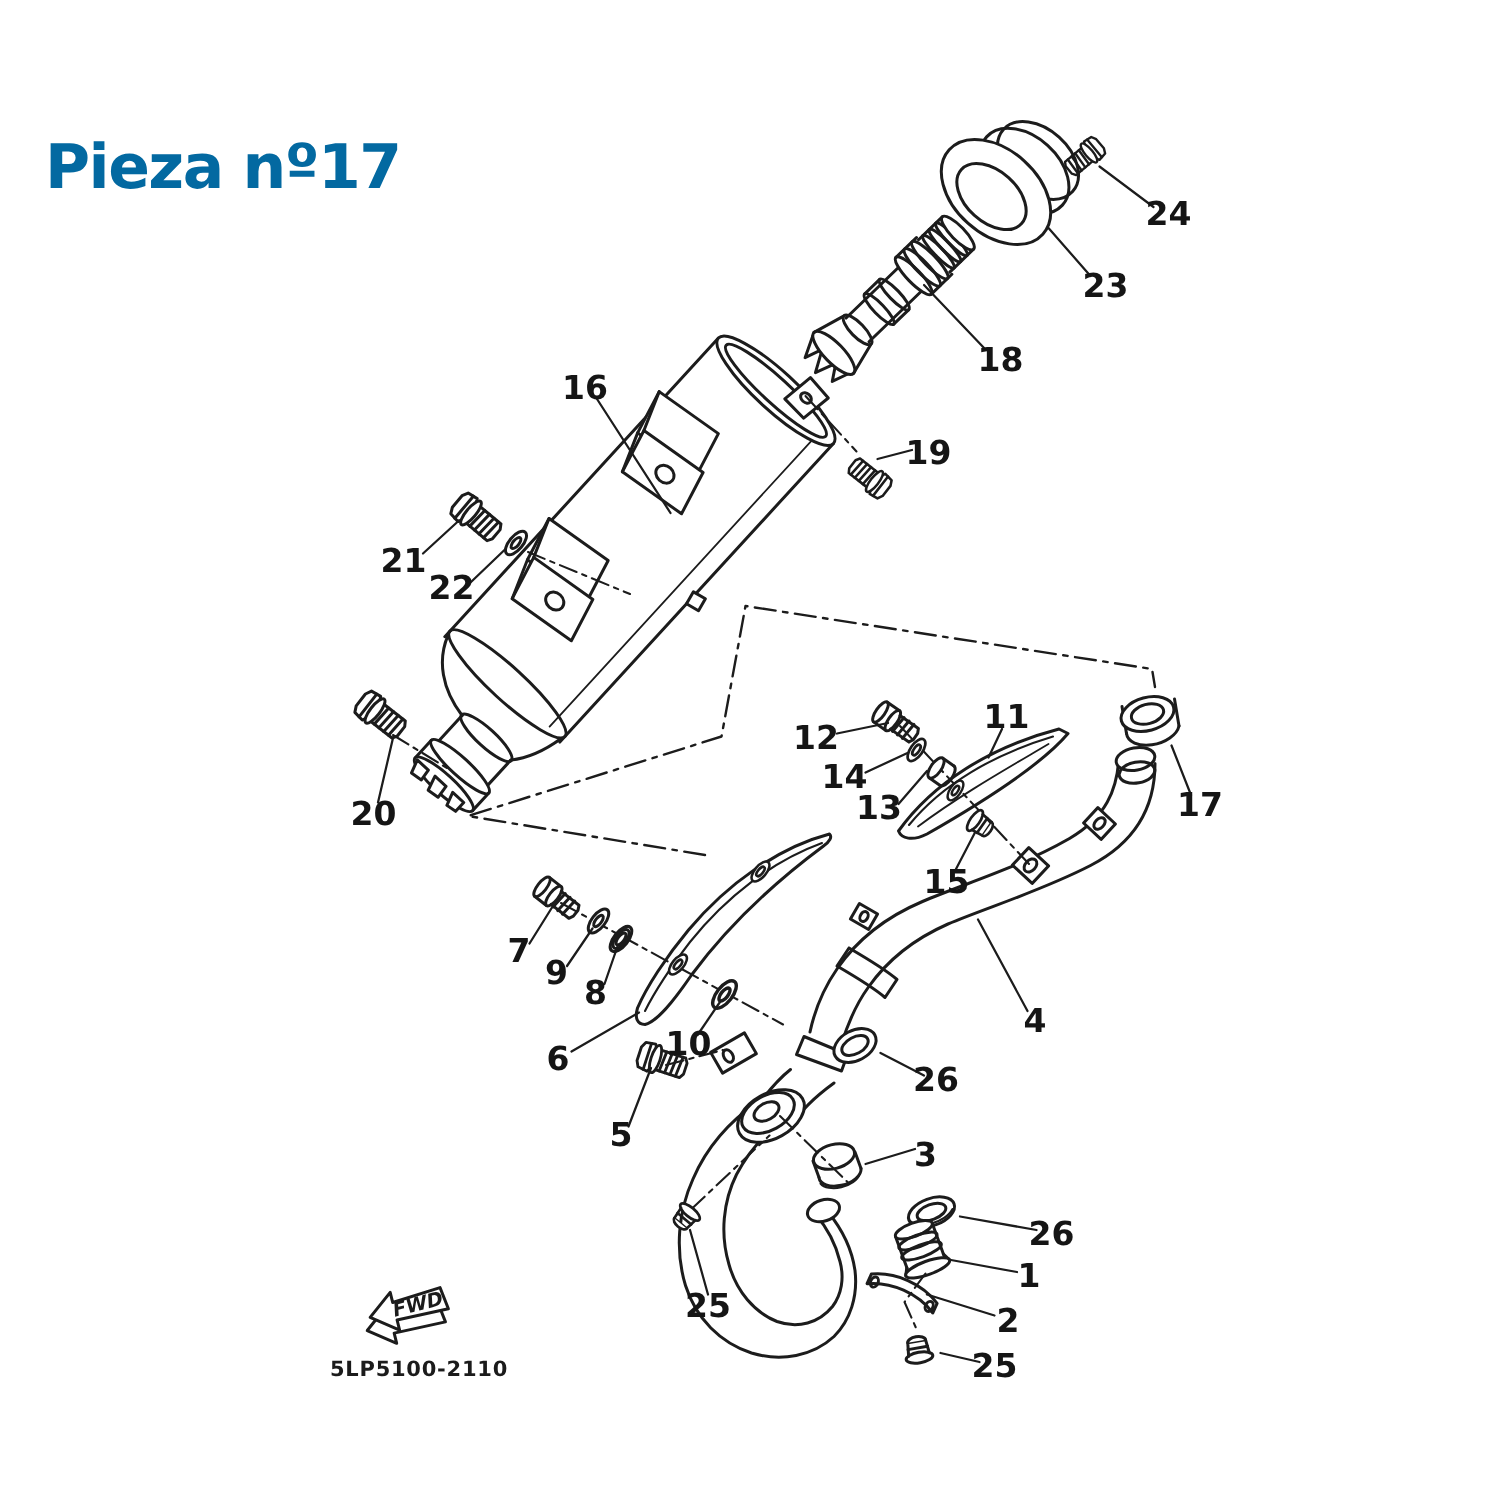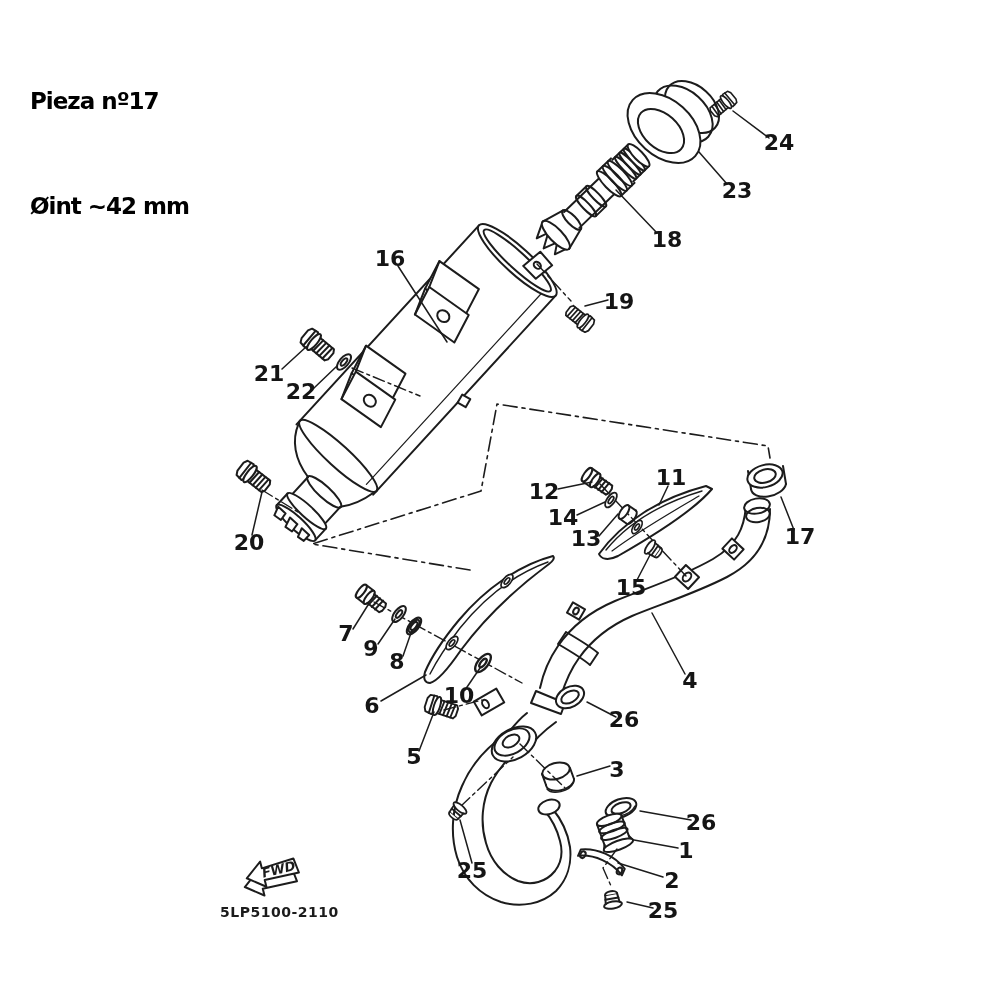--- a/index.html
+++ b/index.html
@@ -1,19 +1,19 @@
 <!DOCTYPE html>
 <html><head>
 <meta charset="utf-8">
 <style>
   html,body{margin:0;padding:0;background:#fff;}
   #stage{position:relative;width:1000px;height:1000px;background:#fff;overflow:hidden;
          font-family:"DejaVu Sans","Liberation Sans",sans-serif;}
-  #red-note{position:absolute;left:30px;top:14px;color:#000000;font-weight:bold;
-            font-size:23px;line-height:35px;letter-spacing:-1px;white-space:pre;}
+  #red-note{position:absolute;left:30px;top:24px;color:#0369a1;font-weight:bold;
+            font-size:41px;line-height:35px;letter-spacing:-1px;white-space:pre;}
   #red-note div{height:35px;}
   svg text.pl{font-family:"DejaVu Sans","Liberation Sans",sans-serif;font-weight:bold;
               font-size:22px;fill:#151515;}
   svg text.code{font-family:"DejaVu Sans","Liberation Sans",sans-serif;font-weight:bold;
                 font-size:14px;fill:#1b1b1b;letter-spacing:0.5px;}
   svg text.fwd{font-family:"DejaVu Sans","Liberation Sans",sans-serif;font-weight:bold;
                font-style:italic;font-size:13px;fill:#1b1b1b;}
 </style>
 </head>
 <body>
@@ -305,16 +305,15 @@
       <text class="pl" x="472" y="878" text-anchor="middle">25</text>
       <text class="pl" x="663" y="918" text-anchor="middle">25</text>
     </g>
 
     <text class="code" x="220" y="917">5LP5100-2110</text>
   </svg>
 
   
   <div id="red-note">
     <div>Pieza nº17</div>
-    <div>Øint ~42 mm</div>
   </div>
 
 </div>
 
 </body></html>

